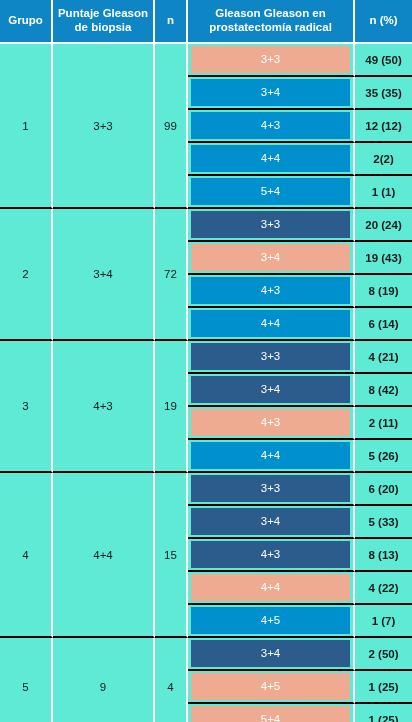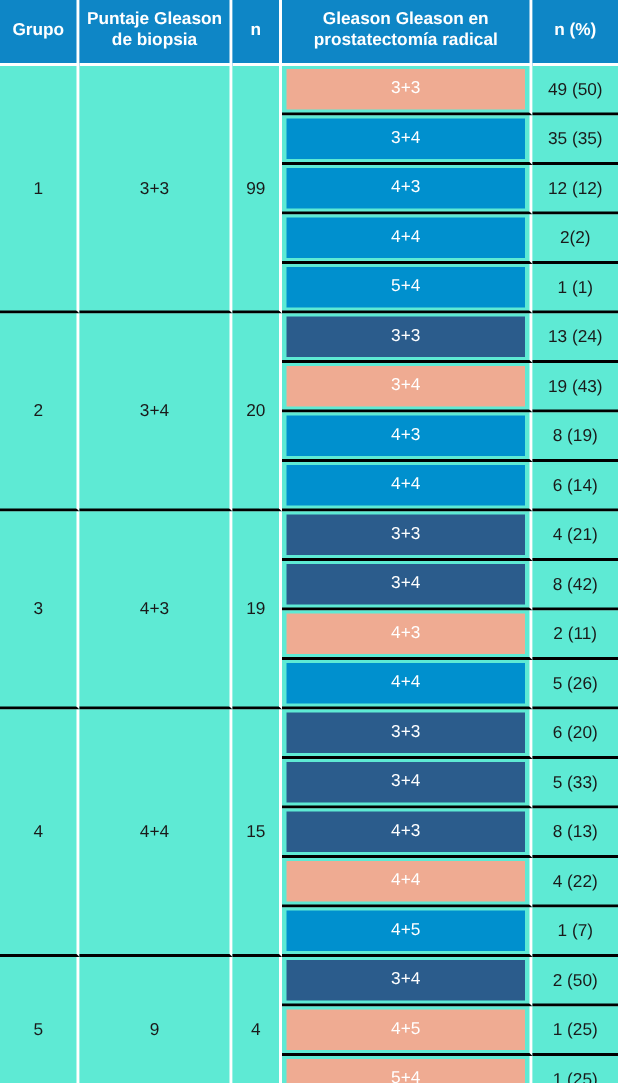--- a/index.html
+++ b/index.html
@@ -49,21 +49,21 @@
     background: #5eead4;
     height: 31px;
     font-size: 11.5px;
     text-align: center;
     vertical-align: middle;
     padding: 0;
     border-right: 2px solid #ffffff;
     border-bottom: 2px solid #000000;
     color: #1a1a1a;
   }
-  tbody td.npct { border-right: none; }
+  tbody td.npct { border-right: none; font-weight: bold; }
 
   
   td.span-cell { vertical-align: middle; }
 
   
   td.pros {
     padding: 0;
   }
   .bar {
     display: flex;
@@ -138,25 +138,25 @@
         </tr>
         <tr>
           <td class="pros">
             <div class="bar supra">5+4</div>
           </td>
           <td class="npct">1 (1)</td>
         </tr>
         <tr>
           <td class="span-cell" rowspan="4">2</td>
           <td class="span-cell" rowspan="4">3+4</td>
-          <td class="span-cell" rowspan="4">20</td>
+          <td class="span-cell" rowspan="4">72</td>
           <td class="pros">
             <div class="bar sub">3+3</div>
           </td>
-          <td class="npct">13 (24)</td>
+          <td class="npct">20 (24)</td>
         </tr>
         <tr>
           <td class="pros">
             <div class="bar exact">3+4</div>
           </td>
           <td class="npct">19 (43)</td>
         </tr>
         <tr>
           <td class="pros">
             <div class="bar supra">4+3</div>

